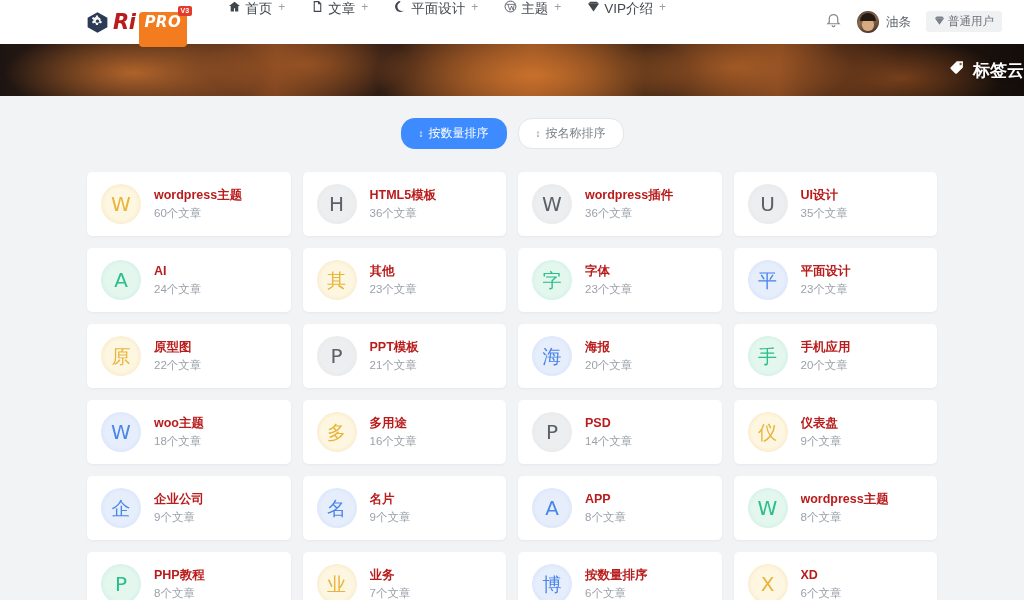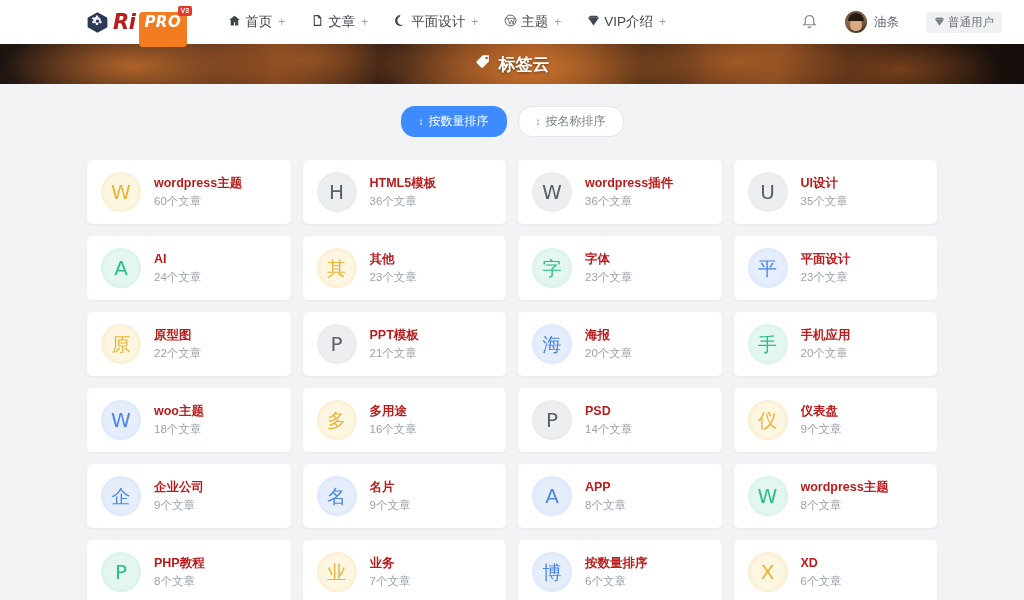--- a/index.html
+++ b/index.html
@@ -43,31 +43,31 @@
   .logo-v3 {
     position: absolute; top: -7px; right: -5px;
     background: #e23b2e; color: #fff;
     font-size: 7px; font-weight: 700;
     padding: 0px 3px; border-radius: 2px;
     line-height: 10px;
   }
 
   .main-nav { display: flex; align-items: center; gap: 0px; }
   .nav-item {
-    display: flex; align-items: center; gap: 4px;
+    display: flex; gap: 4px;
     font-size: 13.5px; color: #444950;
     padding: 0 13px; height: 44px;
     cursor: pointer; white-space: nowrap;
   }
   .nav-ico { width: 13px; height: 13px; display: inline-block; flex: none; }
   .nav-plus { color: #9aa0a8; font-size: 12px; margin-left: 2px; }
 
   .header-right {
     margin-left: auto;
-    display: flex; align-items: flex-end; gap: 27px;
+    display: flex; align-items: flex-start; gap: 15px;
   }
   .bell { width: 17px; height: 17px; cursor: pointer; opacity: .75; }
   .user-box { display: flex; align-items: center; gap: 7px; cursor: pointer; }
   .avatar {
     width: 22px; height: 22px; border-radius: 50%;
     background: linear-gradient(160deg,#5b4a3c 0%, #8d6a4d 45%, #3a2d24 100%);
     position: relative; overflow: hidden; flex: none;
     box-shadow: inset 0 0 0 1px rgba(0,0,0,.08);
   }
   .avatar::after{
@@ -83,22 +83,22 @@
   .uname { font-size: 12.5px; color: #5a6069; }
   .badge-user {
     display: flex; align-items: center; gap: 3px;
     background: #f0f1f3; color: #6b7178;
     font-size: 11.5px; padding: 3px 8px; border-radius: 3px;
   }
   .badge-ico { width: 11px; height: 11px; }
 
   
   .banner {
-    height: 40px; position: relative; overflow: hidden;
-    display: flex; align-items: center; justify-content: center;
+    height: 52px; position: relative; overflow: hidden;
+    display: flex; align-items: center; justify-content: flex-end;
     background:
       radial-gradient(ellipse 180px 60px at 13% 55%, rgba(196,110,45,.85), rgba(0,0,0,0) 72%),
       radial-gradient(ellipse 150px 55px at 30% 40%, rgba(168,92,38,.7), rgba(0,0,0,0) 70%),
       radial-gradient(ellipse 210px 70px at 52% 60%, rgba(206,116,44,.9), rgba(0,0,0,0) 75%),
       radial-gradient(ellipse 160px 60px at 72% 45%, rgba(180,100,40,.75), rgba(0,0,0,0) 72%),
       radial-gradient(ellipse 140px 55px at 88% 65%, rgba(152,80,32,.7), rgba(0,0,0,0) 72%),
       linear-gradient(92deg,#1d1411 0%,#3e2518 14%,#7b4320 27%,#2e1c14 37%,#8a4a22 52%,#382114 63%,#7d4420 76%,#24160f 88%,#130d0a 100%);
   }
   .banner-title {
     position: relative; z-index: 2;

